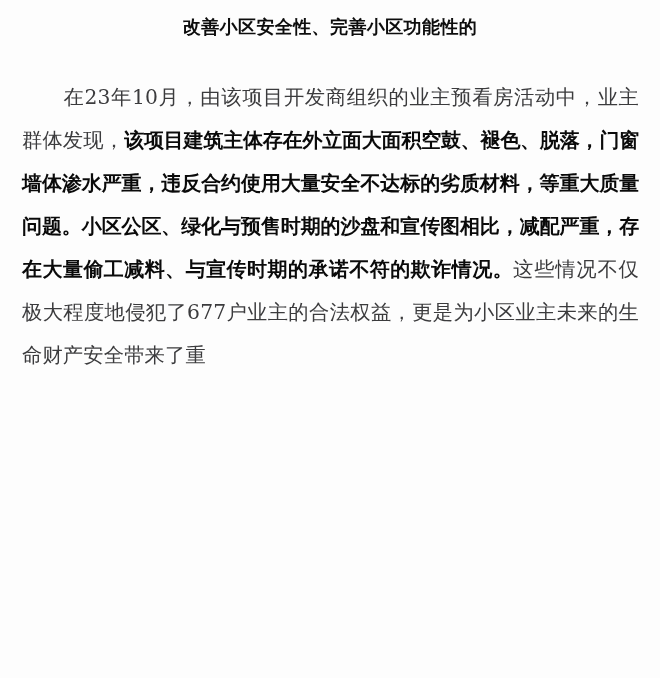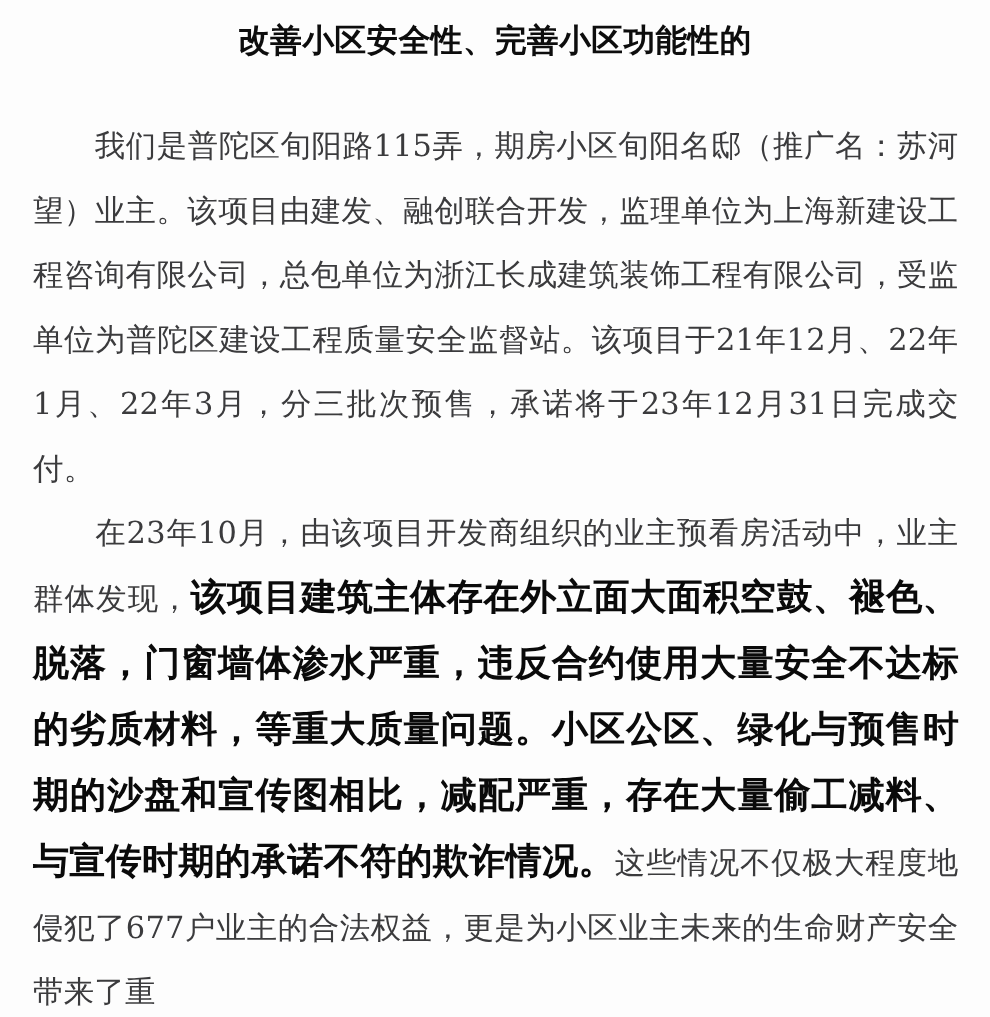--- a/index.html
+++ b/index.html
@@ -22,21 +22,21 @@
   }
 
   
   .title-block {
     padding-top: 6px;
   }
   .title-line {
     text-align: center;
     font-family: "DejaVu Sans", "Liberation Sans", sans-serif;
     font-weight: 700;
-    font-size: 21px;
+    font-size: 18px;
     line-height: 42px;
     color: #0d0d0d;
     letter-spacing: 0.4px;
     -webkit-font-smoothing: none;
   }
   .title-line-2 {
     margin-top: 2px;
   }
 
   
@@ -56,41 +56,38 @@
     font-family: "DejaVu Serif", "Liberation Serif", serif;
   }
   p.para .indent {
     display: inline-block;
     width: 41px;
   }
   .strong-run {
     font-weight: 700;
     color: #0a0a0a;
     font-family: "DejaVu Sans", "Liberation Sans", sans-serif;
-    font-size: 24px;
+    font-size: 20px;
     letter-spacing: -0.2px;
   }
   .para-2 {
     margin-top: 0px;
   }
 </style>
 </head>
 <body>
 
 <div class="page">
 
   <div class="title-block">
     <div class="title-line title-line-1">改善小区安全性、完善小区功能性的</div>
   </div>
 
   <div class="body-block">
 
-    <p class="para para-1">
-      <span class="indent"></span><span>我们是普陀区旬阳路115弄，期房小区旬阳名邸（推广名：苏河望）业主。该项目由建发、融创联合开发，监理单位为上海新建设工程咨询有限公司，总包单位为浙江长成建筑装饰工程有限公司，受监单位为普陀区建设工程质量安全监督站。该项目于21年12月、22年1月、22年3月，分三批次预售，承诺将于23年12月31日完成交付。</span>
-    </p>
 
     <p class="para para-2">
       <span class="indent"></span><span>在23年10月，由该项目开发商组织的业主预看房活动中，业主群体发现，</span><span class="strong-run">该项目建筑主体存在外立面大面积空鼓、褪色、脱落，门窗墙体渗水严重，违反合约使用大量安全不达标的劣质材料，等重大质量问题。小区公区、绿化与预售时期的沙盘和宣传图相比，减配严重，存在大量偷工减料、与宣传时期的承诺不符的欺诈情况。</span><span>这些情况不仅极大程度地侵犯了677户业主的合法权益，更是为小区业主未来的生命财产安全带来了重</span>
     </p>
 
   </div>
 
 </div>
 
 </body></html>

